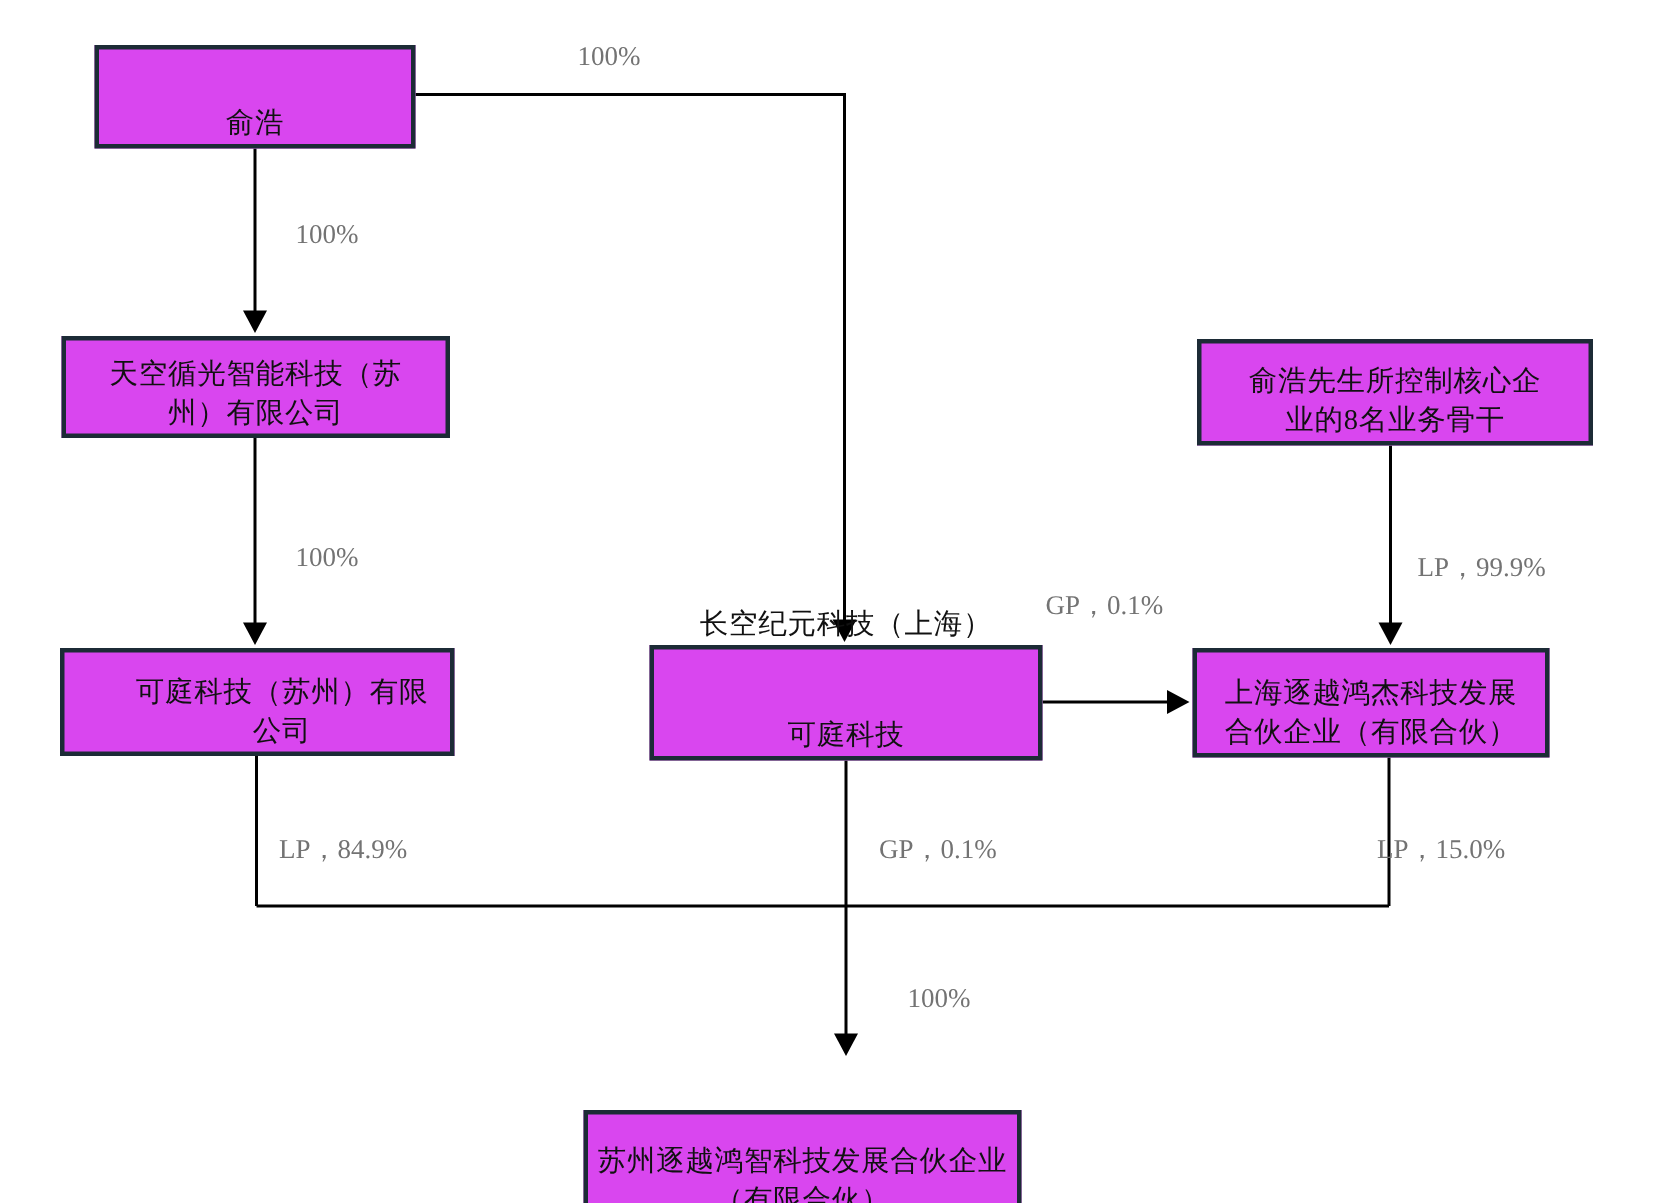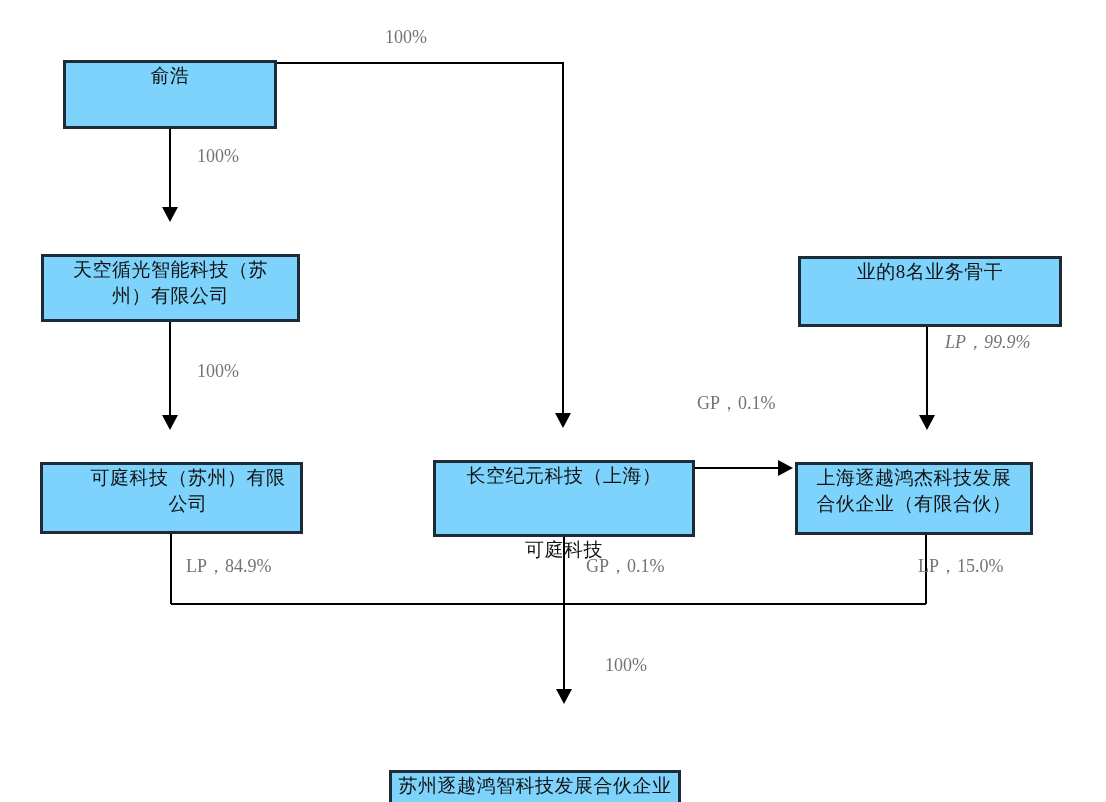--- a/index.html
+++ b/index.html
@@ -20,30 +20,29 @@
     position: absolute;
     left: 0;
     top: 0;
     width: 1106px;
     height: 802px;
   }
   .node {
     position: absolute;
     box-sizing: border-box;
     border: 3px solid #1c2b36;
-    background: #7dd3fc;
+    background: #d946ef;
     display: flex;
     flex-direction: column;
     align-items: center;
-    justify-content: flex-start;
+    justify-content: flex-end;
     text-align: center;
     font-size: 19px;
     line-height: 26px;
     letter-spacing: 0.5px;
-    margin-top: 30px;
   }
   .node-line {
     display: block;
     white-space: nowrap;
   }
   .edge-label {
     position: absolute;
     font-size: 18px;
     line-height: 20px;
     white-space: nowrap;
@@ -95,40 +94,41 @@
     <span class="node-line">可庭科技（苏州）有限</span>
     <span class="node-line">公司</span>
   </div>
 
   <div class="node" style="left:433px; top:430px; width:262px; height:77px;gap:48px;">
     <span class="node-line">长空纪元科技（上海）</span>
     <span class="node-line">可庭科技</span>
   </div>
 
   <div class="node" style="left:798px; top:226px; width:264px; height:71px;">
+    <span class="node-line">俞浩先生所控制核心企</span>
     <span class="node-line">业的8名业务骨干</span>
   </div>
 
   <div class="node" style="left:795px; top:432px; width:238px; height:73px;">
     <span class="node-line">上海逐越鸿杰科技发展</span>
     <span class="node-line">合伙企业（有限合伙）</span>
   </div>
 
   <div class="node" style="left:389px; top:740px; width:292px; height:77px;">
     <span class="node-line">苏州逐越鸿智科技发展合伙企业</span>
     <span class="node-line">（有限合伙）</span>
   </div>
 
   <div class="edge-label" style="left:197px; top:146px;">100%</div>
 
   <div class="edge-label" style="left:385px; top:27px;">100%</div>
 
   <div class="edge-label" style="left:197px; top:361px;">100%</div>
 
-  <div class="edge-label" style="left:945px; top:332px;font-style:italic;">LP，99.9%</div>
+  <div class="edge-label" style="left:945px; top:368px;">LP，99.9%</div>
 
   <div class="edge-label" style="left:697px; top:393px;">GP，0.1%</div>
 
   <div class="edge-label" style="left:186px; top:556px;">LP，84.9%</div>
 
   <div class="edge-label" style="left:586px; top:556px;">GP，0.1%</div>
 
   <div class="edge-label" style="left:918px; top:556px;">LP，15.0%</div>
 
   <div class="edge-label" style="left:605px; top:655px;">100%</div>

